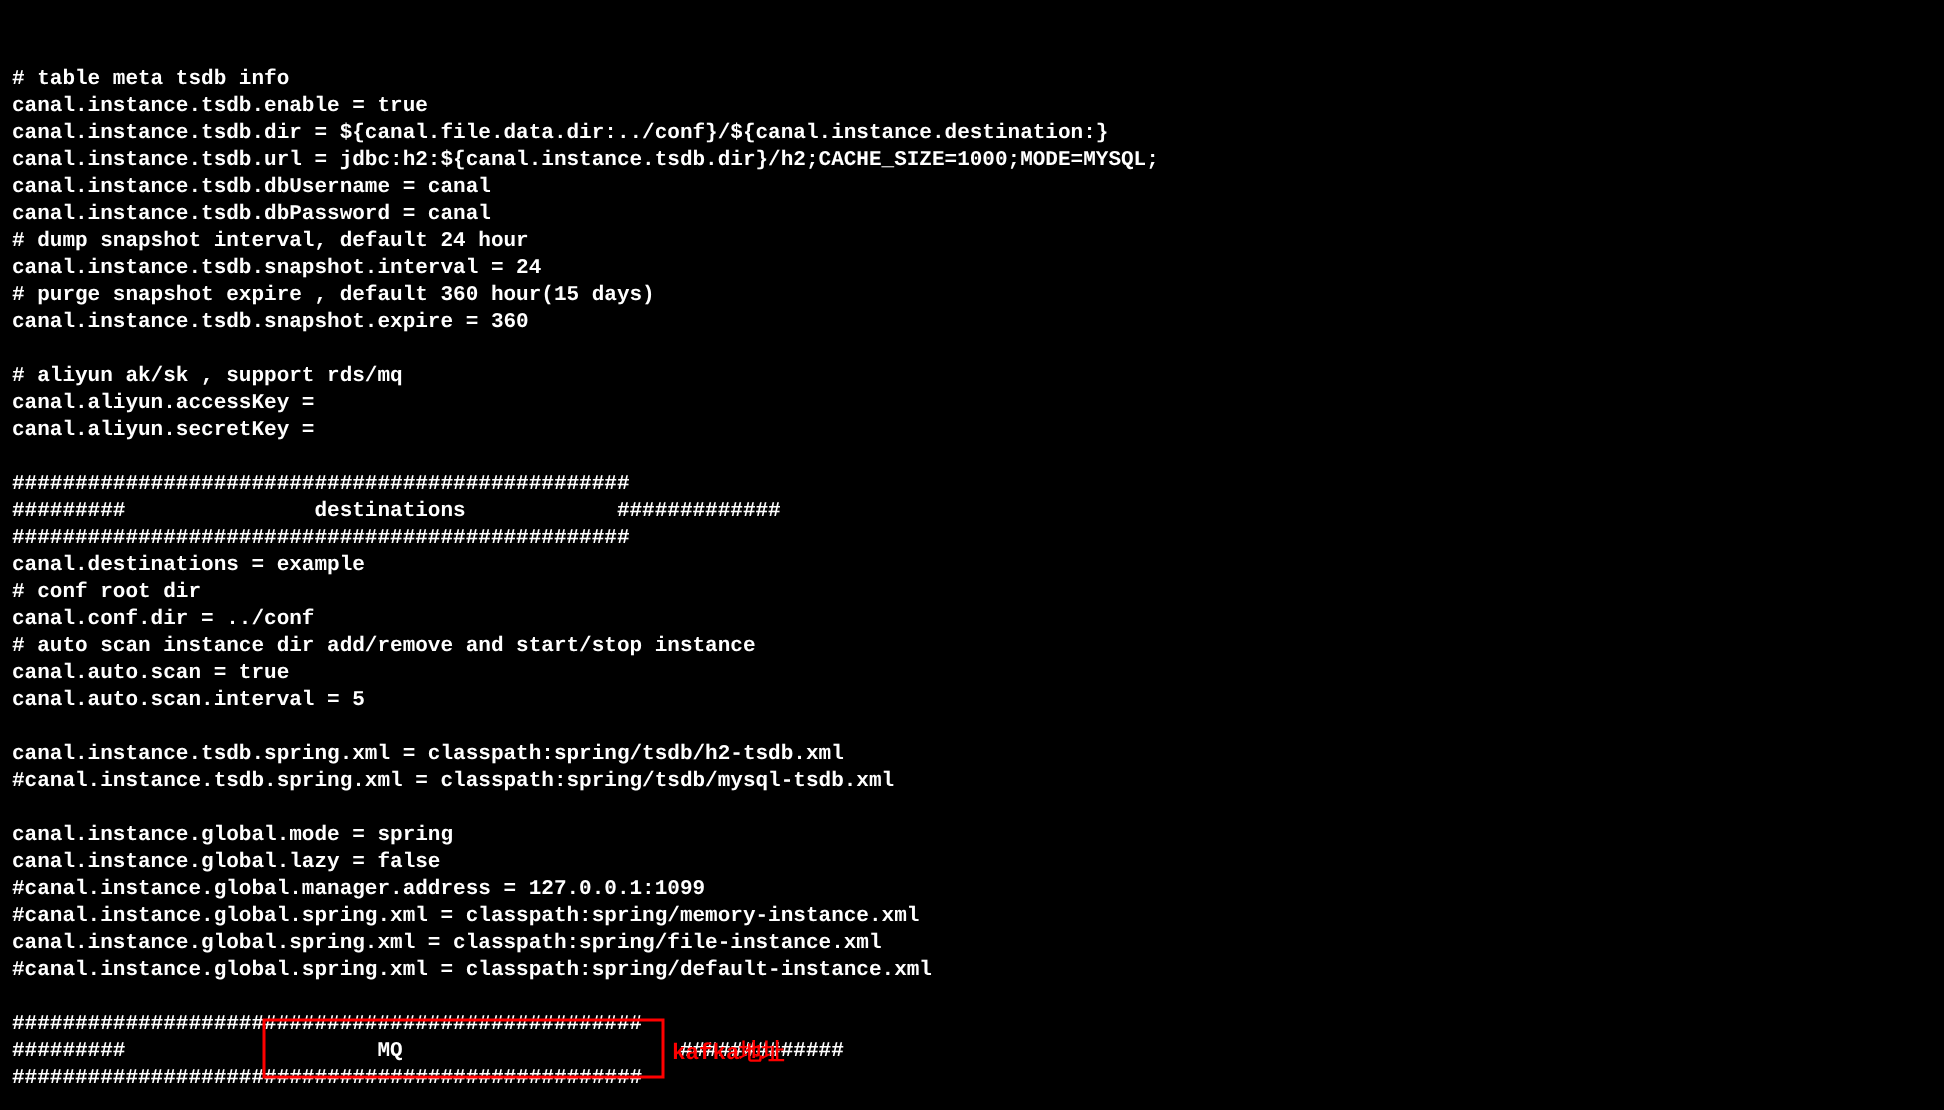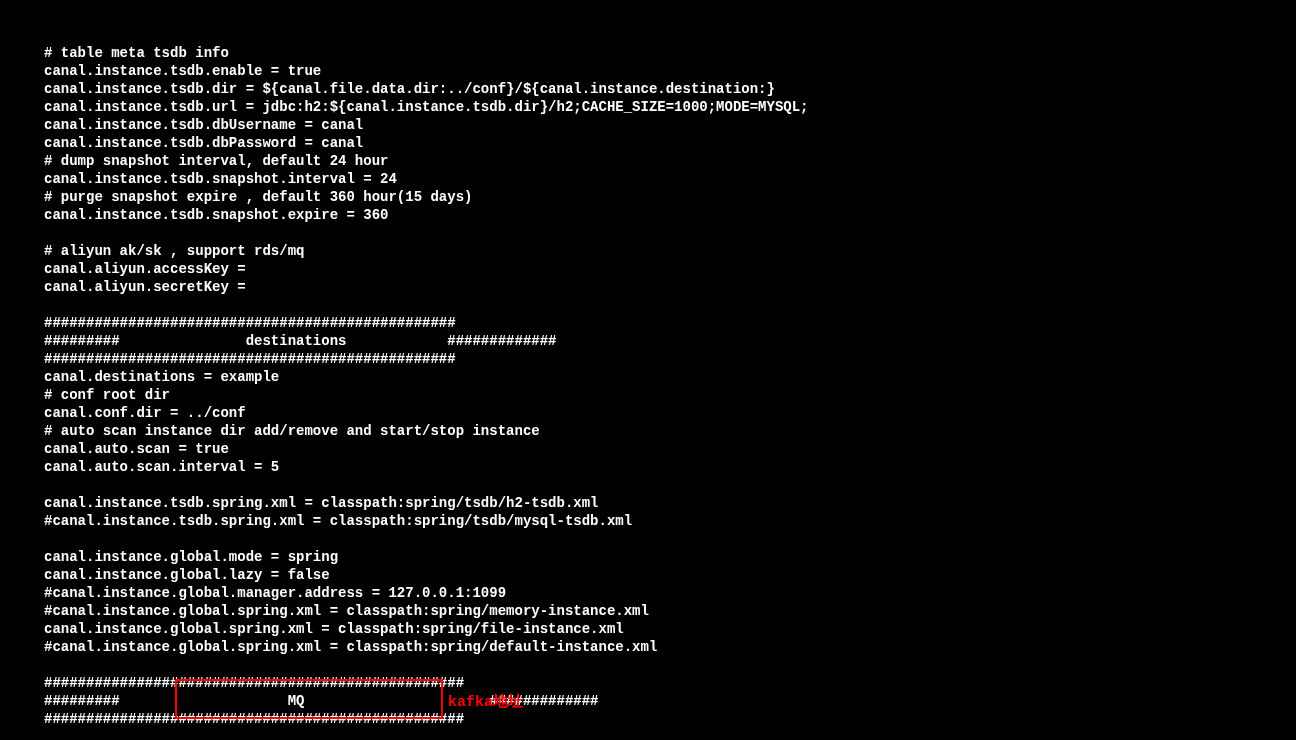--- a/index.html
+++ b/index.html
@@ -19,21 +19,20 @@
       padding: 8px;
       font-weight: bold;
       position: relative;
     }
     .terminal-content {
       white-space: pre;
     }
     .line {
       white-space: pre;
       height: 18px;
-      margin-left: 36px;
     }
     .annotation-box {
       position: absolute;
       border: 2px solid #ff0000;
       pointer-events: none;
     }
     .annotation-label {
       position: absolute;
       color: #ff0000;
       font-size: 15px;

